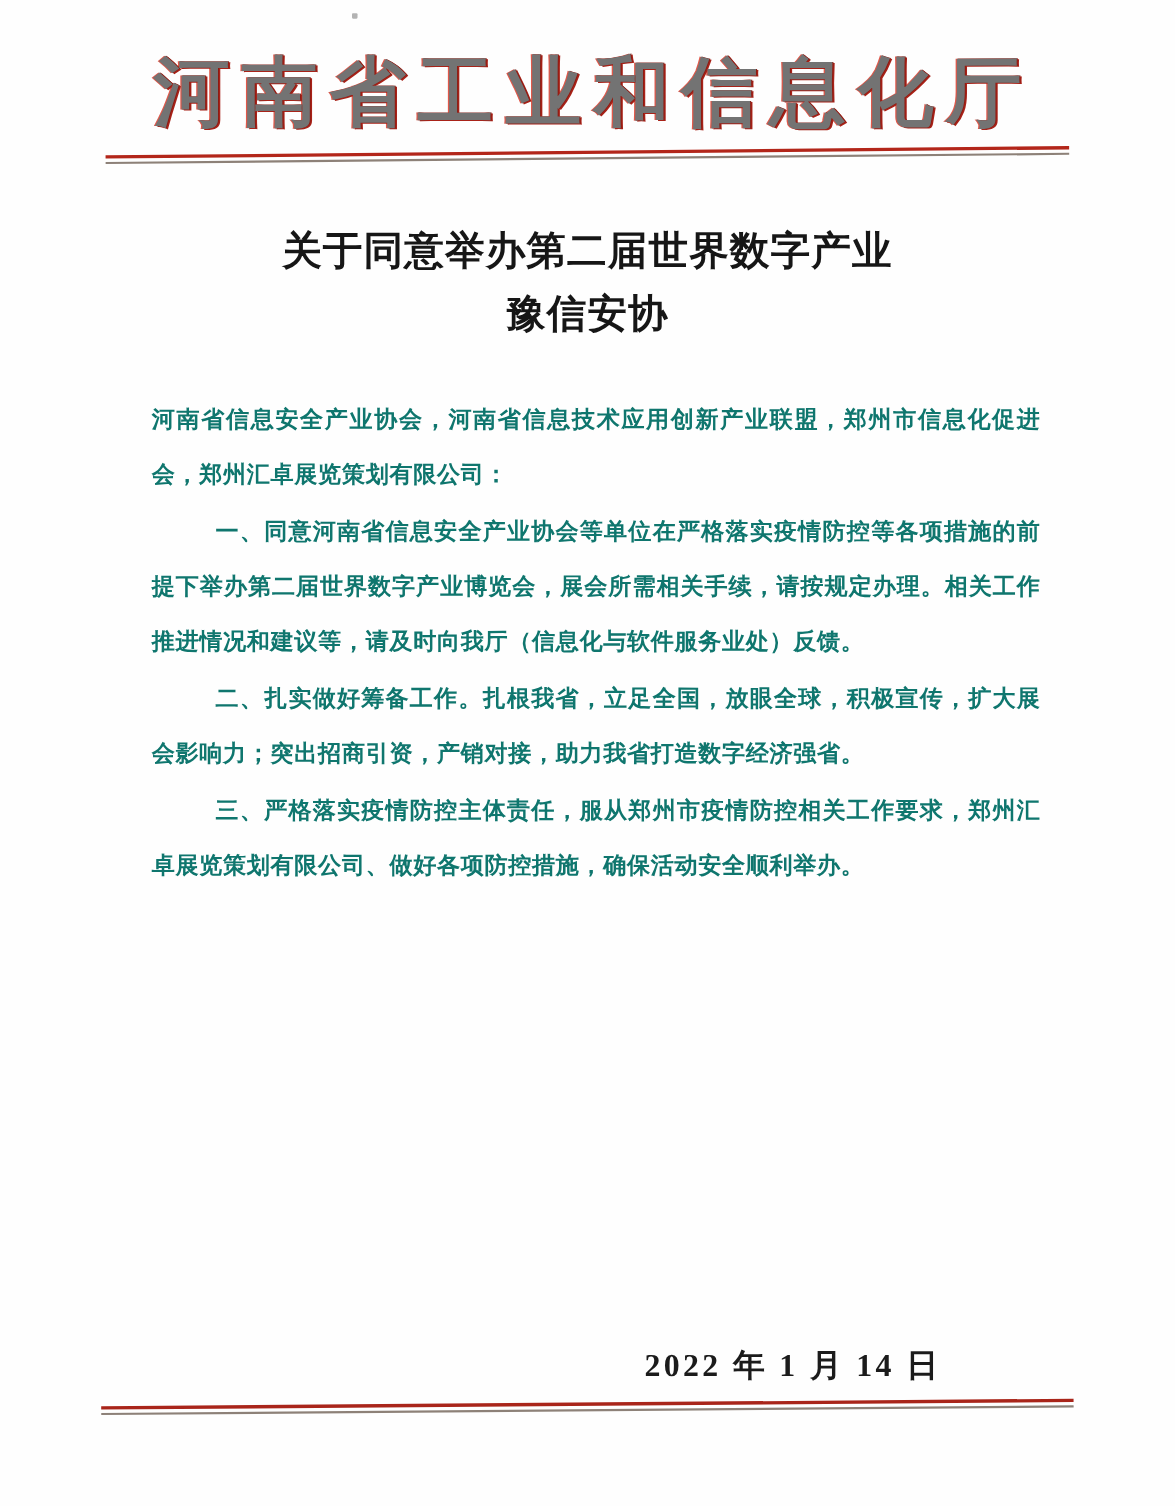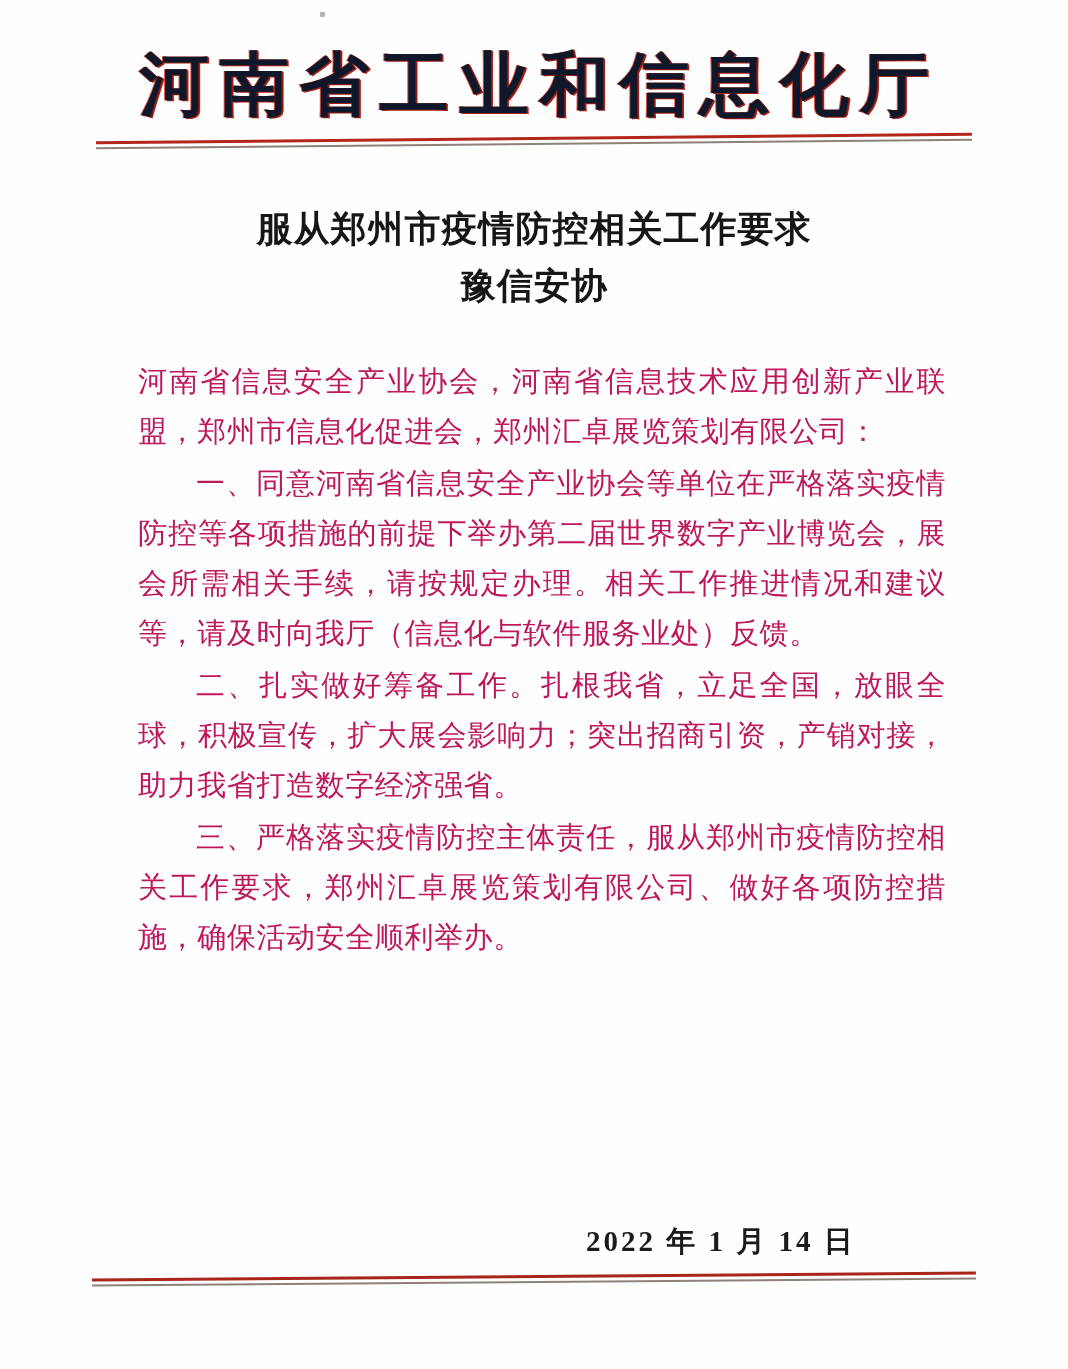--- a/index.html
+++ b/index.html
@@ -36,21 +36,21 @@
     left: 0;
     top: 48px;
     width: 1068px;
     text-align: center;
   }
   .masthead-title {
     font-family: "DejaVu Serif", "Liberation Serif", serif;
     font-size: 69px;
     font-weight: 700;
     letter-spacing: 11px;
-    color: #0f172a;
+    color: #737373;
     text-shadow:
        1px 0 0 #8e1b12,
        2px 1px 0 #a82218,
       -1px 0 0 #e0584a;
     line-height: 1.05;
     white-space: nowrap;
     padding-left: 11px;
   }
 
   
@@ -88,27 +88,27 @@
     letter-spacing: 1px;
   }
   .doc-title .t-line { display: block; }
 
   
   .body-block {
     position: absolute;
     left: 138px;
     top: 356px;
     width: 808px;
-    color: #be185d;
+    color: #0f766e;
     font-family: "DejaVu Serif", "Liberation Serif", serif;
-    font-size: 29px;
+    font-size: 21px;
     line-height: 50px;
     letter-spacing: 0.6px;
     text-align: justify;
-    font-weight: 400;
+    font-weight: 700;
   }
   .para {
     margin: 0 0 2px 0;
   }
   .para.indent {
     text-indent: 58px;
   }
 
   
   .sign-area {
@@ -162,21 +162,21 @@
   <div class="masthead">
     <div class="masthead-title">河南省工业和信息化厅</div>
   </div>
 
   <div class="rule-top">
     <div class="r1"></div>
     <div class="r2"></div>
   </div>
 
   <div class="doc-title">
-    <span class="t-line">服从郑州市疫情防控相关工作要求</span>
+    <span class="t-line">关于同意举办第二届世界数字产业</span>
     <span class="t-line">豫信安协</span>
   </div>
 
   <div class="body-block">
     <p class="para">河南省信息安全产业协会，河南省信息技术应用创新产业联盟，郑州市信息化促进会，郑州汇卓展览策划有限公司：</p>
     <p class="para indent">一、同意河南省信息安全产业协会等单位在严格落实疫情防控等各项措施的前提下举办第二届世界数字产业博览会，展会所需相关手续，请按规定办理。相关工作推进情况和建议等，请及时向我厅（信息化与软件服务业处）反馈。</p>
     <p class="para indent">二、扎实做好筹备工作。扎根我省，立足全国，放眼全球，积极宣传，扩大展会影响力；突出招商引资，产销对接，助力我省打造数字经济强省。</p>
     <p class="para indent">三、严格落实疫情防控主体责任，服从郑州市疫情防控相关工作要求，郑州汇卓展览策划有限公司、做好各项防控措施，确保活动安全顺利举办。</p>
   </div>
 

